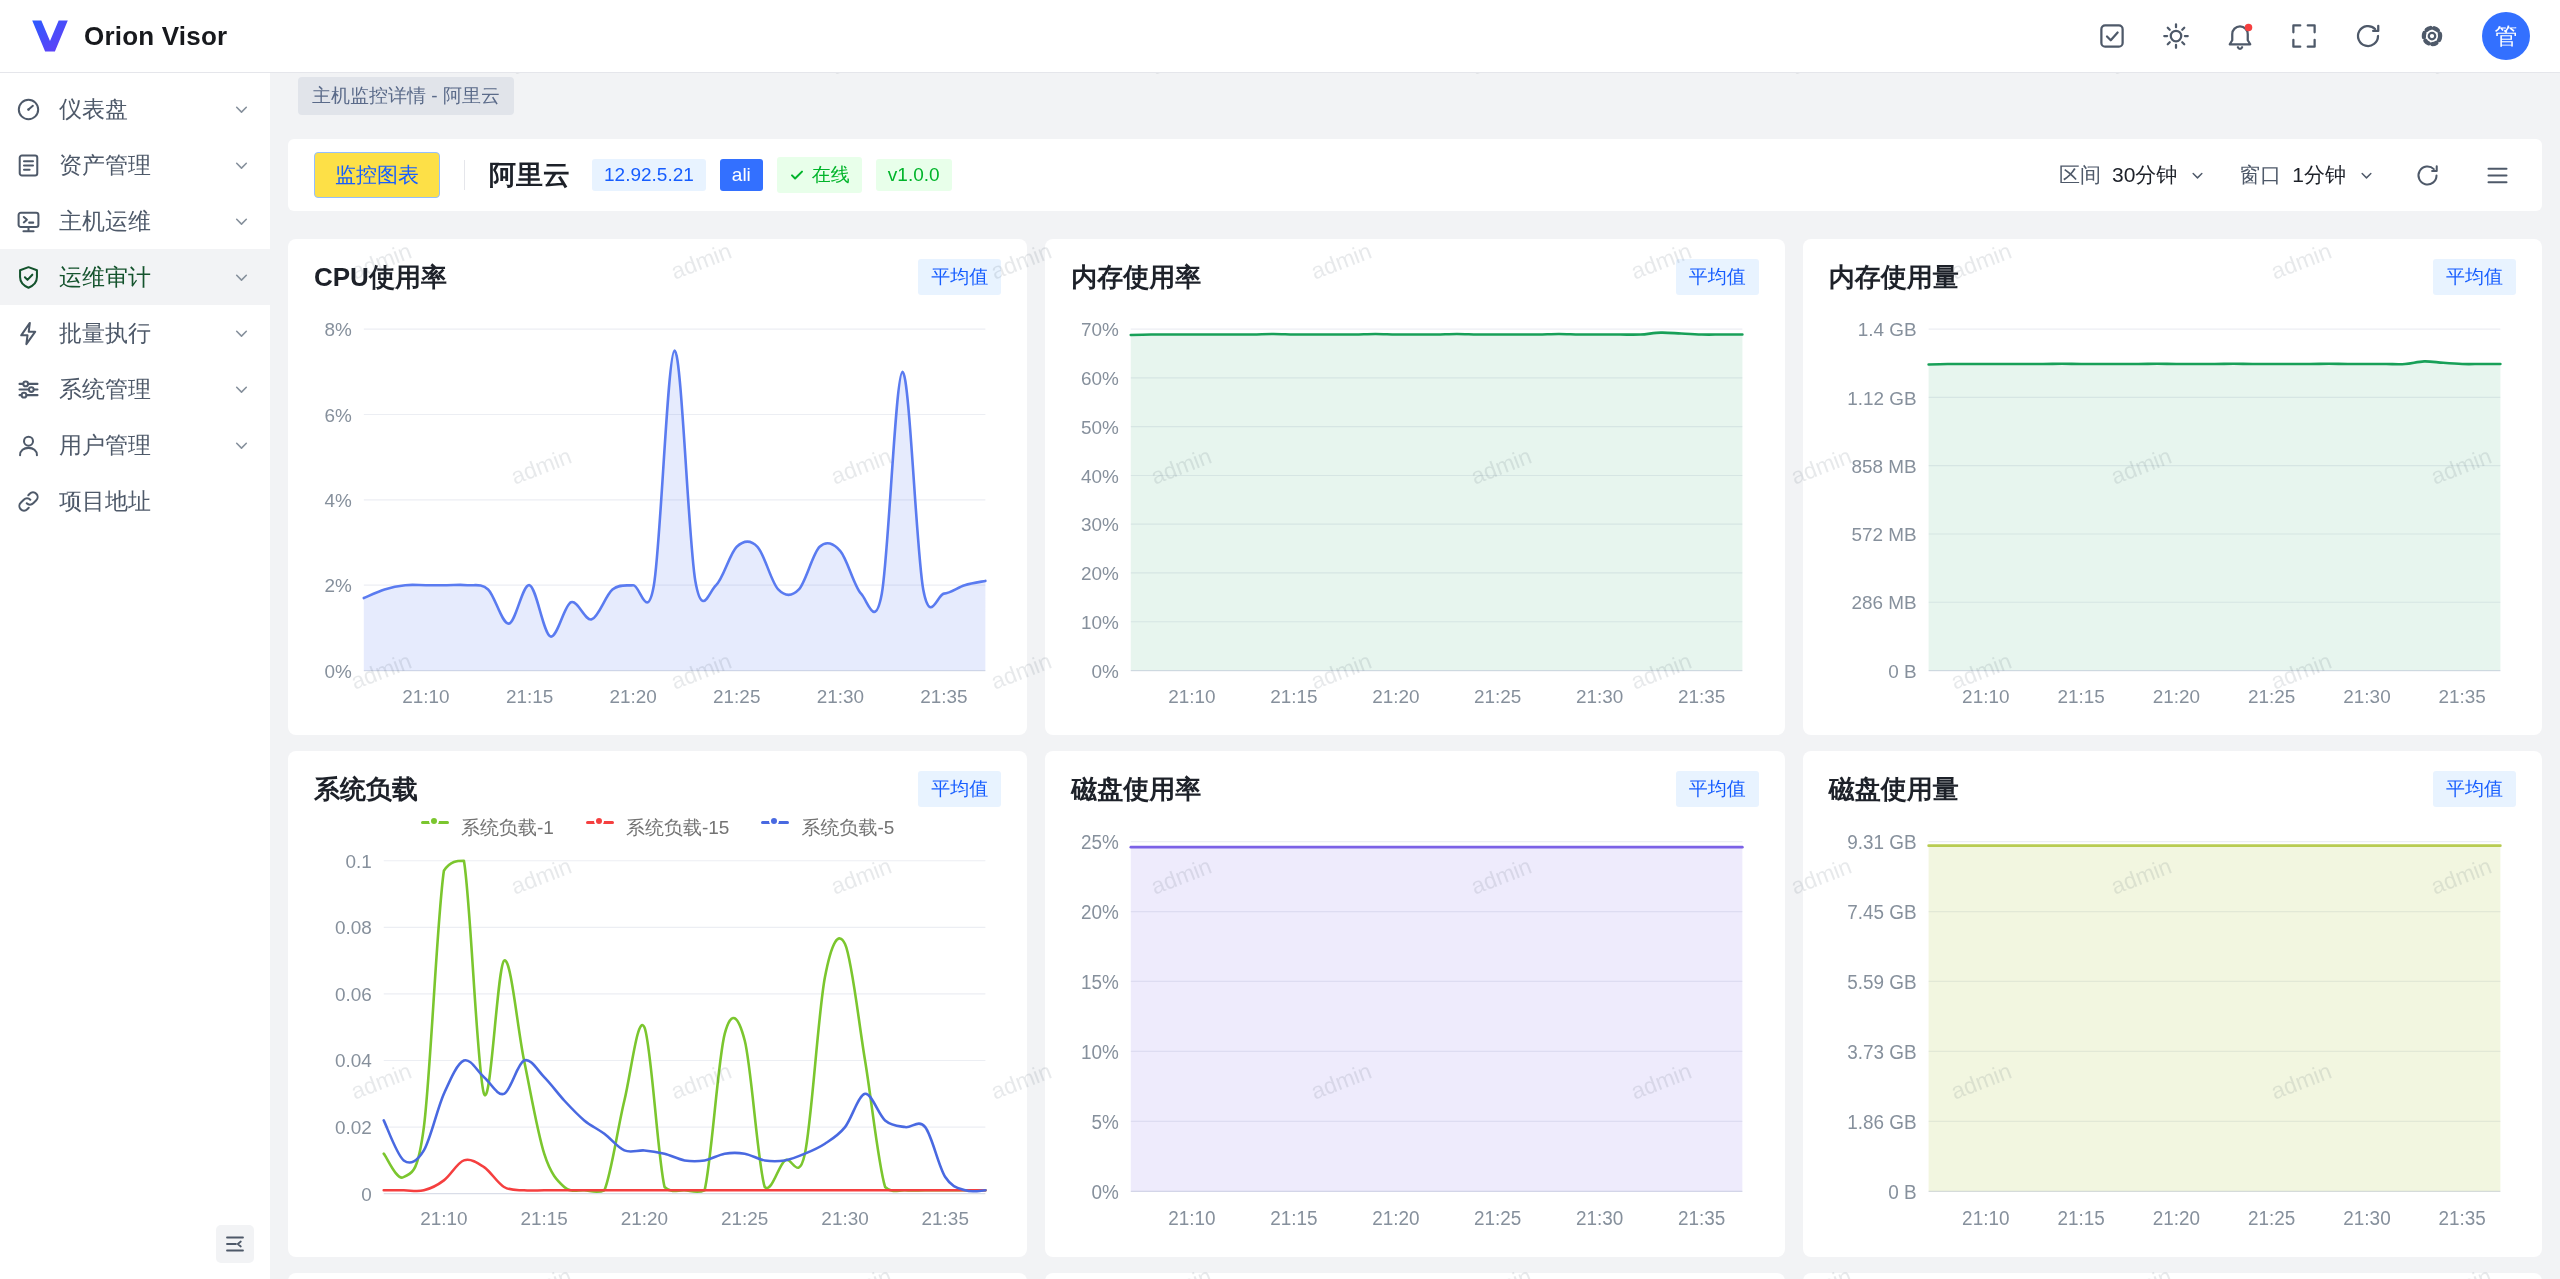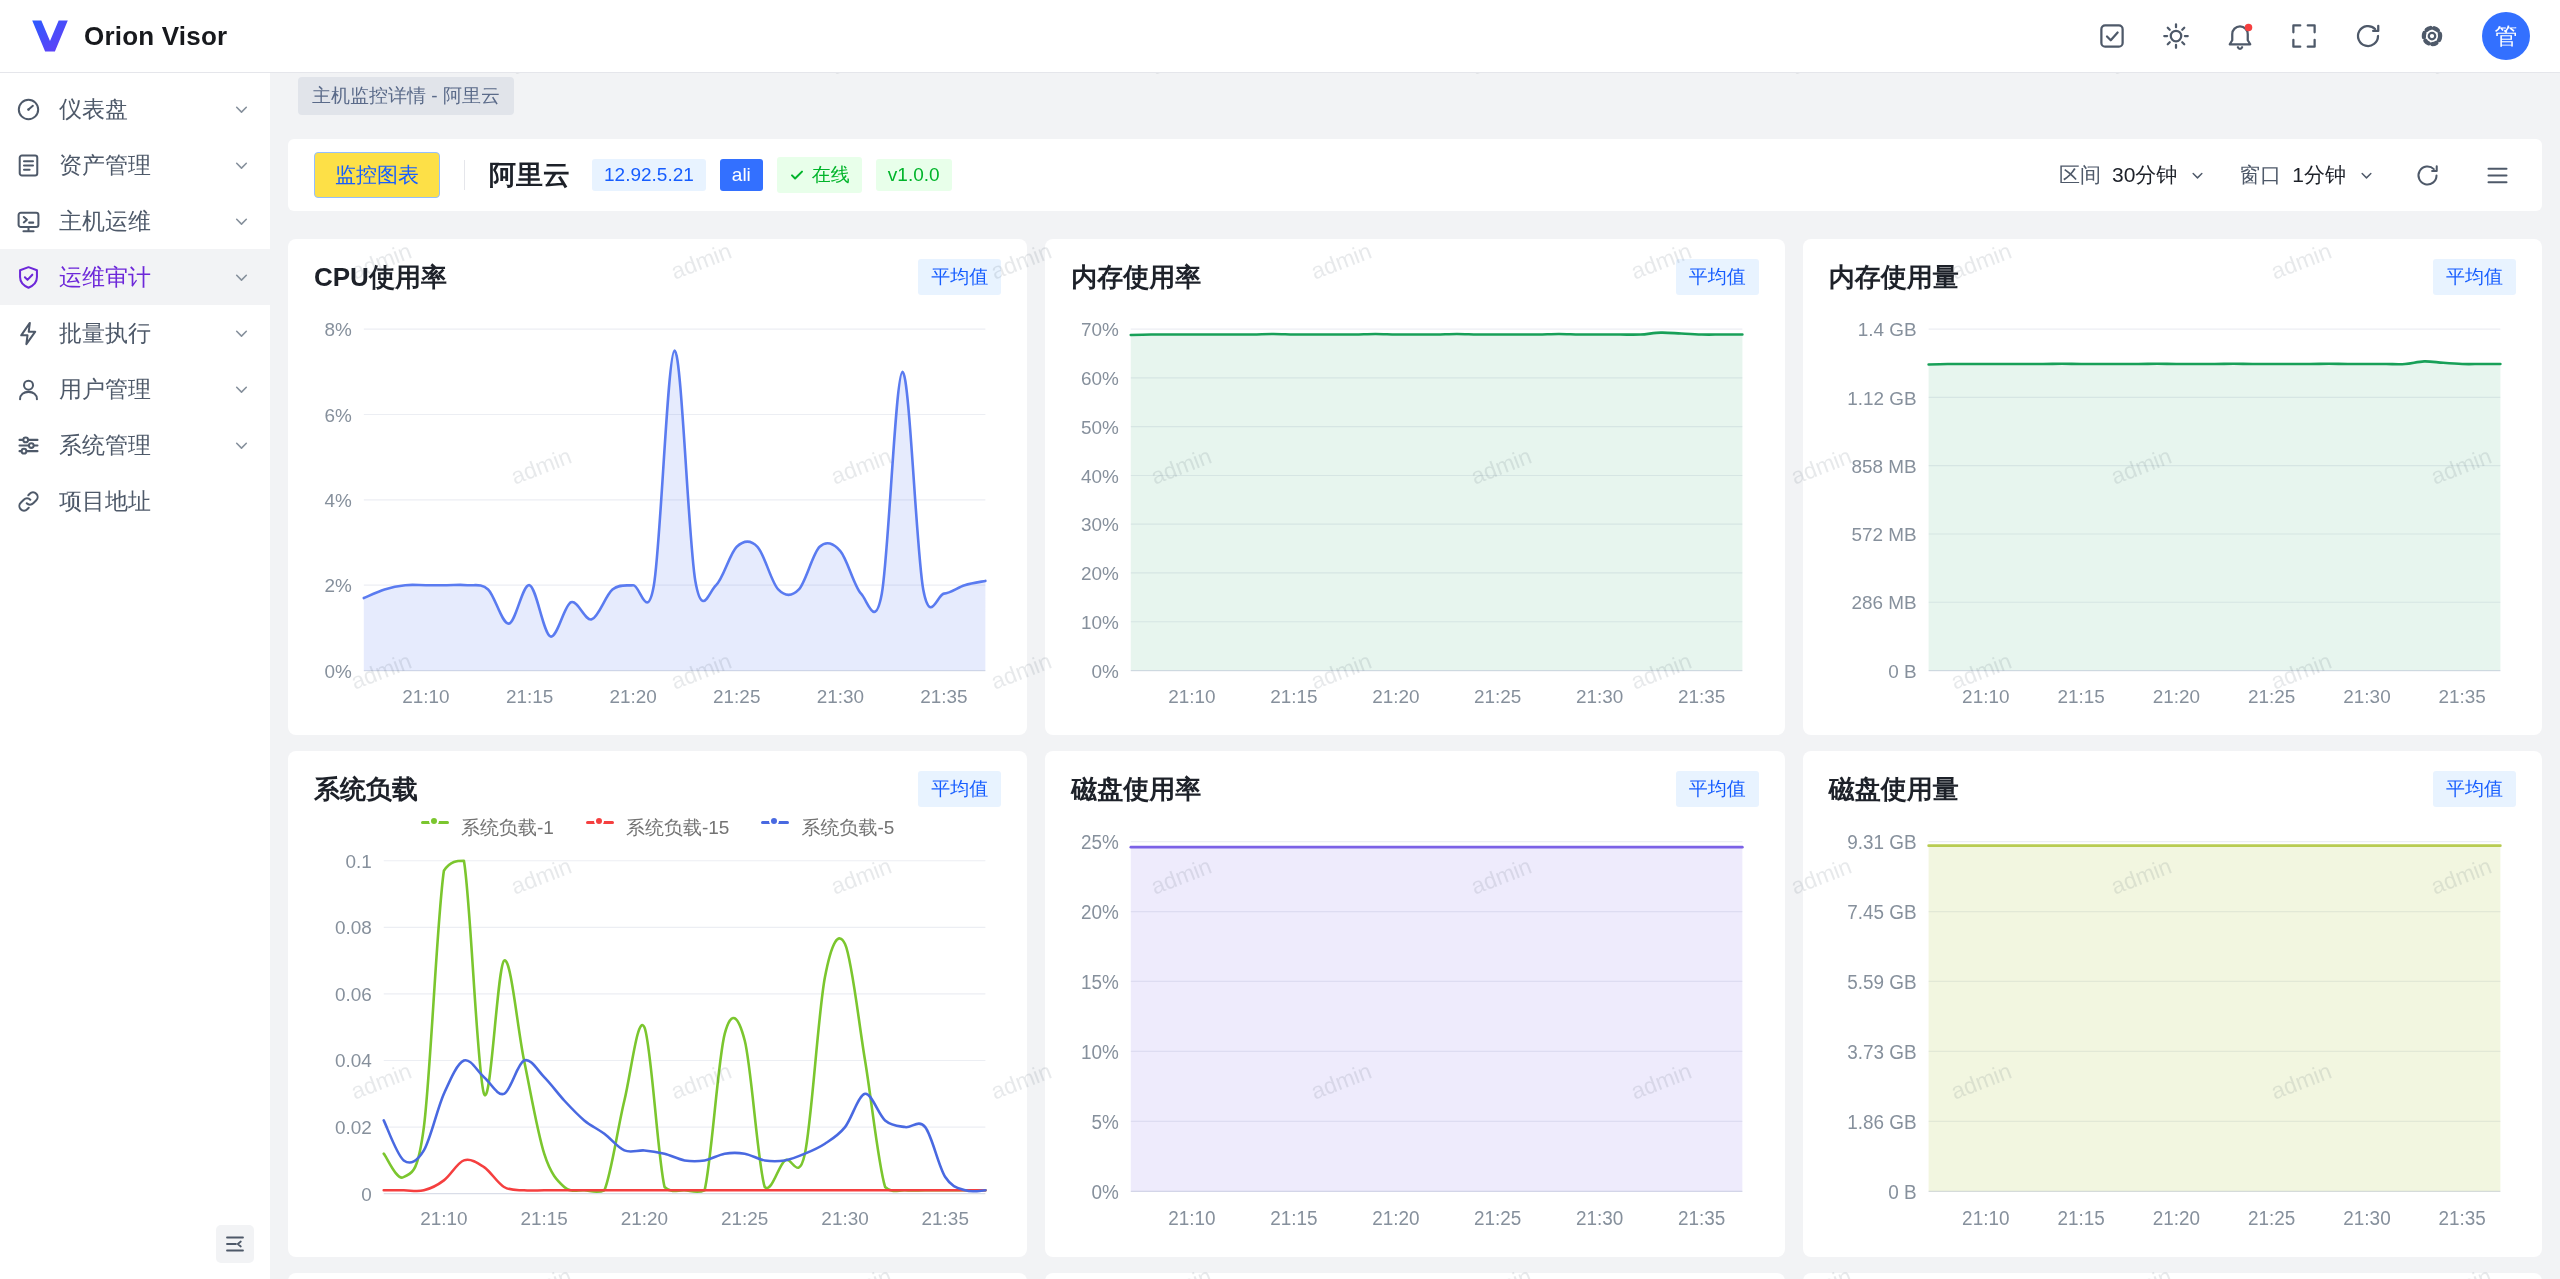--- a/index.html
+++ b/index.html
@@ -11,21 +11,21 @@
   .brand{display:flex;align-items:center;gap:14px}
   .brand-title{font-size:26px;font-weight:600;color:#17191d;letter-spacing:.2px}
   .topbar-right{display:flex;align-items:center;gap:16px}
   .tb-icon{width:48px;height:48px;display:flex;align-items:center;justify-content:center;border:none;background:transparent;cursor:pointer;border-radius:50%;color:#4e5969;position:relative}
   .tb-icon svg{width:30px;height:30px}
   .avatar{width:48px;height:48px;border-radius:50%;background:#3370ff;color:#fff;display:flex;align-items:center;justify-content:center;font-size:23px;cursor:pointer;margin-left:10px;flex:none}
 
   
   .sidebar{position:absolute;top:73px;left:0;width:270px;height:1206px;background:#fff;z-index:30;padding-top:8px}
   .menu-item{height:56px;display:flex;align-items:center;gap:17px;padding:0 18px 0 15px;font-size:23px;color:#4e5969;cursor:pointer}
-  .menu-item.active{background:#f2f3f5;color:#6d28d9}
+  .menu-item.active{background:#f2f3f5;color:#14532d}
   .menu-item svg.mi{width:27px;height:27px;flex:none}
   .menu-item .chev{margin-left:auto;width:21px;height:21px;color:#86909c;flex:none}
   .menu-label{white-space:nowrap}
   .sidebar-fold{position:absolute;bottom:16px;right:16px;width:38px;height:38px;border:none;background:#f2f3f5;border-radius:5px;color:#4e5969;cursor:pointer;display:flex;align-items:center;justify-content:center}
   .sidebar-fold svg{width:24px;height:24px}
 
   
   .breadcrumb-bar{position:absolute;top:73px;left:270px;height:46px;display:flex;align-items:center;padding:0 28px;z-index:5}
   .crumb{background:#e1e4ea;color:#5a6a89;font-size:19px;padding:6px 14px;border-radius:4px;cursor:pointer;white-space:nowrap}
 
@@ -176,36 +176,36 @@
       <svg class="mi" viewBox="0 0 24 24" fill="none" stroke="currentColor" stroke-width="1.8" stroke-linecap="round" stroke-linejoin="round">
         <path d="M13.2 2.6L5.5 13.6h5.6l-1 7.9 7.9-11.1h-5.8z"></path>
       </svg>
       <span class="menu-label">批量执行</span>
       <svg class="chev" viewBox="0 0 24 24" fill="none" stroke="currentColor" stroke-width="1.8" stroke-linecap="round" stroke-linejoin="round">
         <path d="M6.5 9.5L12 15l5.5-5.5"></path>
       </svg>
     </div>
     <div class="menu-item">
       <svg class="mi" viewBox="0 0 24 24" fill="none" stroke="currentColor" stroke-width="1.8" stroke-linecap="round" stroke-linejoin="round">
-        <circle cx="12" cy="8.2" r="4"></circle>
-        <path d="M4.5 20.6c0-4 3.3-6.5 7.5-6.5s7.5 2.5 7.5 6.5"></path>
-      </svg>
-      <span class="menu-label">用户管理</span>
-      <svg class="chev" viewBox="0 0 24 24" fill="none" stroke="currentColor" stroke-width="1.8" stroke-linecap="round" stroke-linejoin="round">
-        <path d="M6.5 9.5L12 15l5.5-5.5"></path>
-      </svg>
-    </div>
-    <div class="menu-item">
-      <svg class="mi" viewBox="0 0 24 24" fill="none" stroke="currentColor" stroke-width="1.8" stroke-linecap="round" stroke-linejoin="round">
         <path d="M4 7h16M4 12h16M4 17h16"></path>
         <circle cx="9.5" cy="7" r="2.1" fill="#fff"></circle>
         <circle cx="14.5" cy="12" r="2.1" fill="#fff"></circle>
         <circle cx="8" cy="17" r="2.1" fill="#fff"></circle>
       </svg>
       <span class="menu-label">系统管理</span>
+      <svg class="chev" viewBox="0 0 24 24" fill="none" stroke="currentColor" stroke-width="1.8" stroke-linecap="round" stroke-linejoin="round">
+        <path d="M6.5 9.5L12 15l5.5-5.5"></path>
+      </svg>
+    </div>
+    <div class="menu-item">
+      <svg class="mi" viewBox="0 0 24 24" fill="none" stroke="currentColor" stroke-width="1.8" stroke-linecap="round" stroke-linejoin="round">
+        <circle cx="12" cy="8.2" r="4"></circle>
+        <path d="M4.5 20.6c0-4 3.3-6.5 7.5-6.5s7.5 2.5 7.5 6.5"></path>
+      </svg>
+      <span class="menu-label">用户管理</span>
       <svg class="chev" viewBox="0 0 24 24" fill="none" stroke="currentColor" stroke-width="1.8" stroke-linecap="round" stroke-linejoin="round">
         <path d="M6.5 9.5L12 15l5.5-5.5"></path>
       </svg>
     </div>
     <div class="menu-item">
       <svg class="mi" viewBox="0 0 24 24" fill="none" stroke="currentColor" stroke-width="1.8" stroke-linecap="round" stroke-linejoin="round">
         <path d="M10.4 13.6a4.1 4.1 0 0 0 5.8 0l2.7-2.7a4.1 4.1 0 0 0-5.8-5.8l-1.3 1.3"></path>
         <path d="M13.6 10.4a4.1 4.1 0 0 0-5.8 0l-2.7 2.7a4.1 4.1 0 0 0 5.8 5.8l1.3-1.3"></path>
       </svg>
       <span class="menu-label">项目地址</span>

